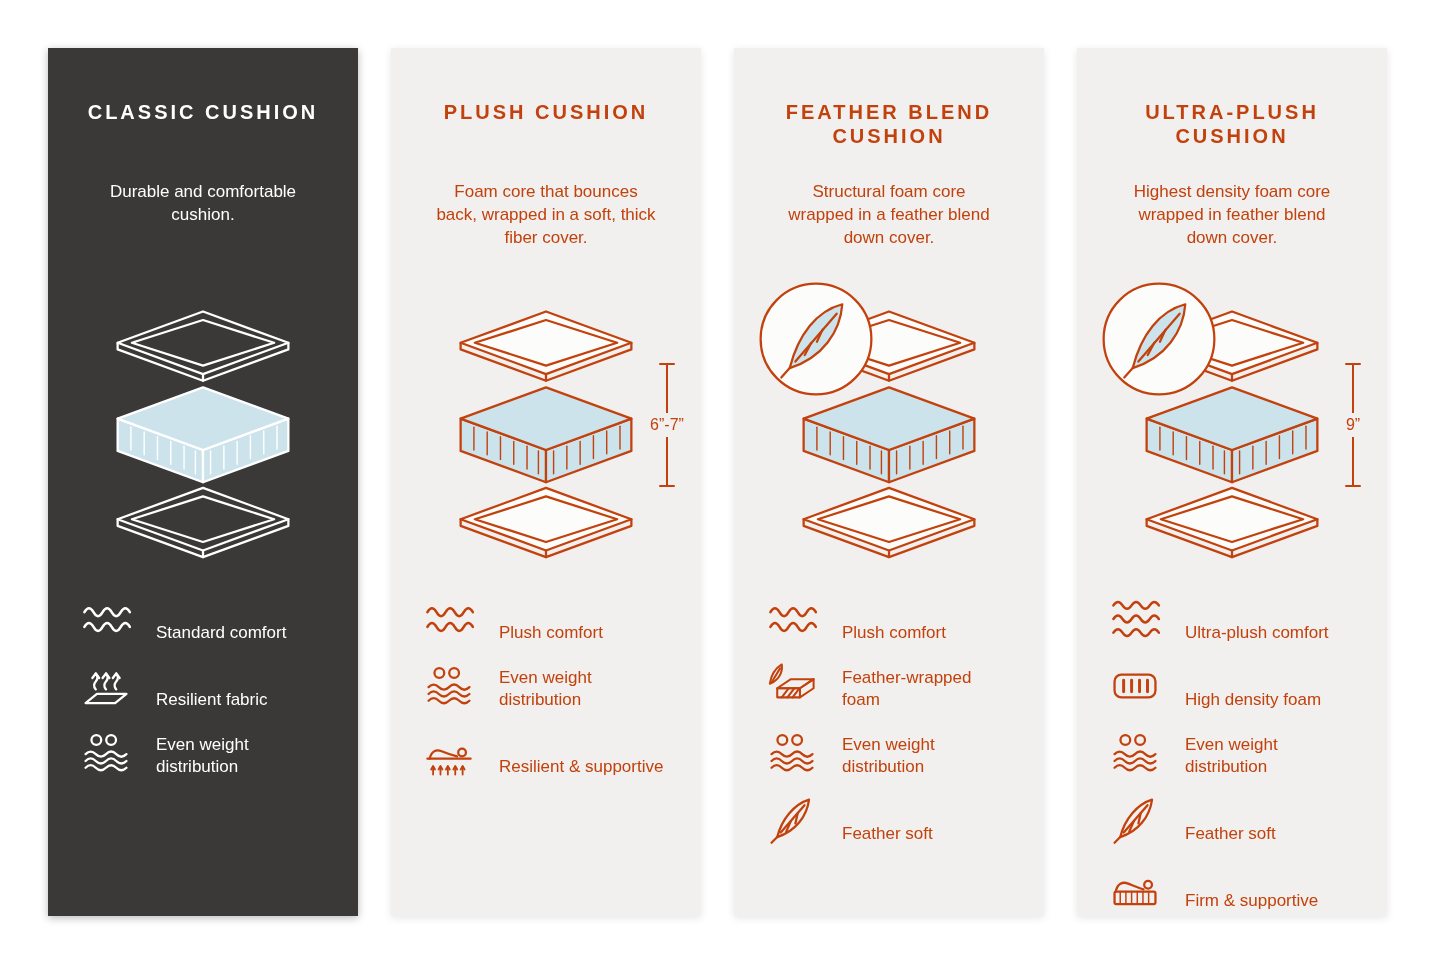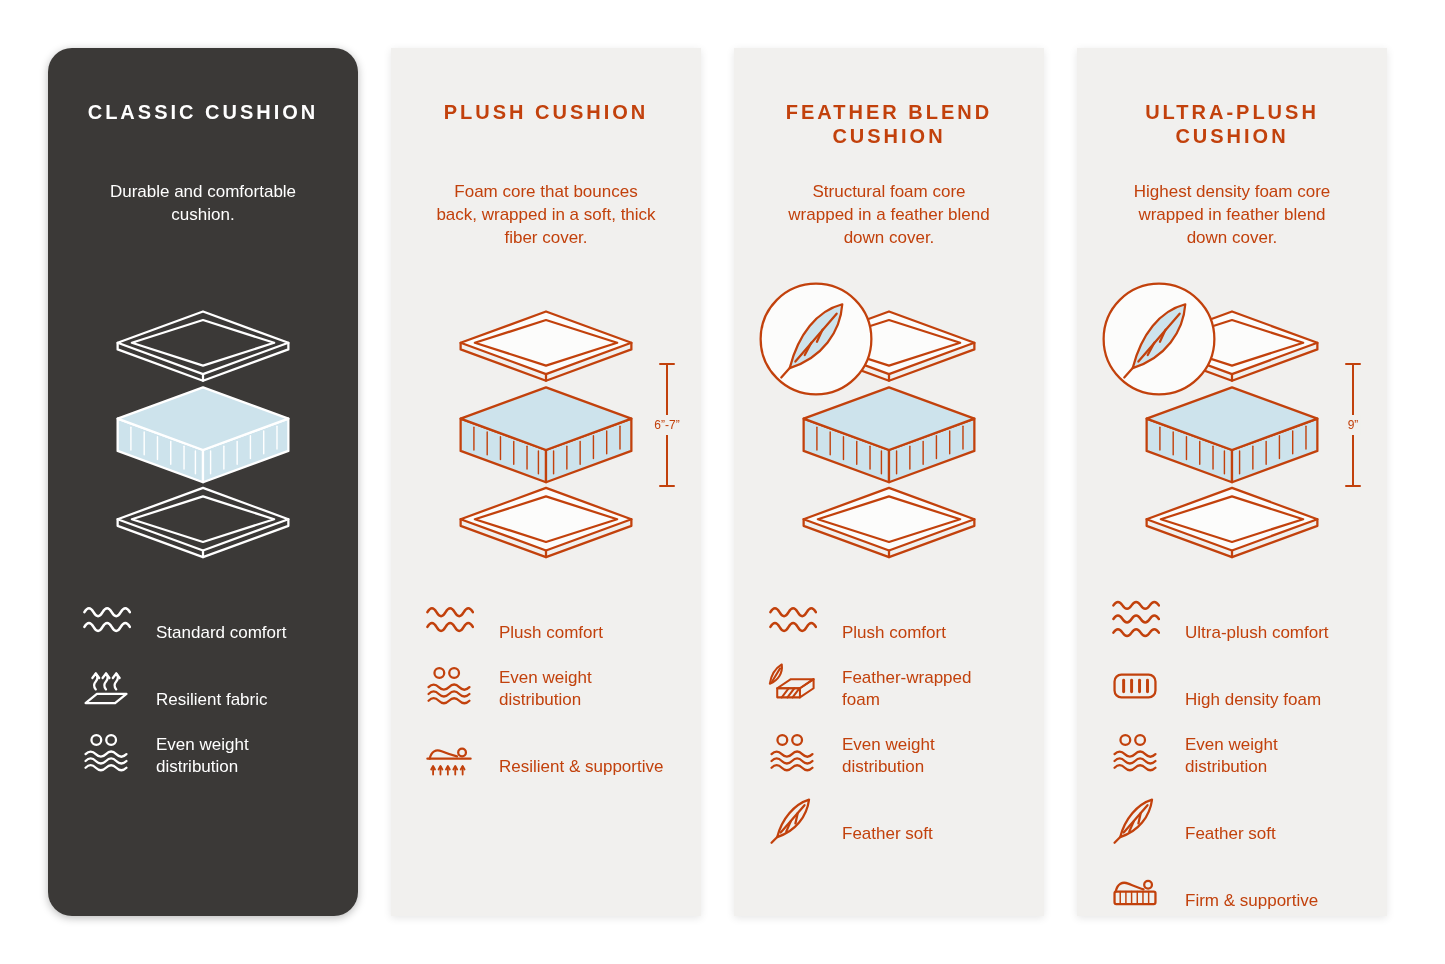--- a/index.html
+++ b/index.html
@@ -17,21 +17,20 @@
   .panel {
     box-sizing:border-box;
     width:310px; height:868px;
     padding:52px 28px 0;
     flex:0 0 310px;
   }
   .panel.dark {
     background:#3b3937; color:#ffffff;
     --panel:#3b3937; --slab:#3b3937; --foam:#cde3ec;
     box-shadow:0 2px 8px rgba(0,0,0,0.28);
-    border-radius:24px;
   }
   .panel.light {
     background:#f1f0ee; color:#c2410c;
     --panel:#f1f0ee; --slab:#fcfcfb; --foam:#cde3ec;
     box-shadow:0 2px 8px rgba(0,0,0,0.10);
   }
   .title {
     margin:0; height:64px;
     font-size:20px; font-weight:bold; letter-spacing:3px;
     line-height:1.2; text-align:center;
@@ -54,21 +53,21 @@
   .dim {
     position:absolute; right:-18px; top:60px;
     width:22px; height:126px;
   }
   .dim svg { width:22px; height:126px; display:block; }
   .dim-label {
     position:absolute; left:50%; top:50%;
     transform:translate(-50%,-50%);
     background:var(--panel);
     padding:3px 2px;
-    font-size:12px; white-space:nowrap;text-align:center;
+    font-size:16px; white-space:nowrap;text-align:center;
   }
   .features {
     margin-top:34px;
     display:flex; flex-direction:column; gap:17px;
     padding:0 4px;
   }
   .feature { display:flex; align-items:flex-end; gap:24px; min-height:44px; }
   .f-icon { flex:0 0 52px; display:flex; justify-content:center; }
   .f-icon svg { width:50px; height:50px; display:block; }
   .f-label { font-size:17px; line-height:1.3; max-width:168px; }

